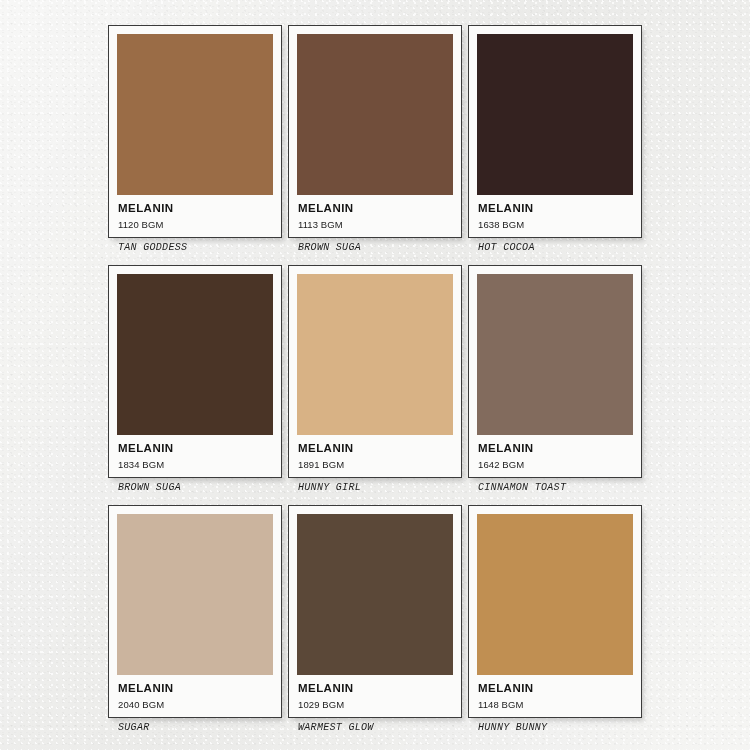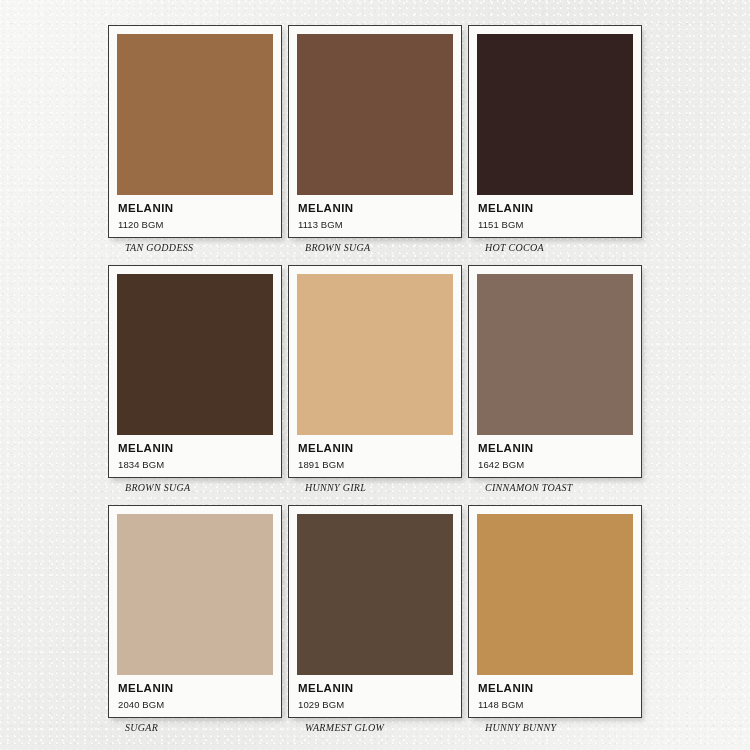--- a/index.html
+++ b/index.html
@@ -90,29 +90,28 @@
     font-weight: normal;
     font-size: 9.5px;
     letter-spacing: 0.1px;
     color: #1c1c1c;
     margin-top: 6px;
     line-height: 1.1;
     white-space: nowrap;
   }
 
   .swatch-name {
-    font-family: Liberation Serif, serif;
+    font-family: Liberation Mono, monospace;
     font-style: italic;
     font-size: 10px;
     letter-spacing: 0.3px;
     color: #1c1c1c;
     margin-top: 11px;
     line-height: 1.1;
     white-space: nowrap;
-    margin-left: 7px;
   }
 </style>
 </head>
 <body style="background-color: rgb(239, 239, 237);">
 
 <div id="paper-texture"></div>
 
 <div id="palette-grid">
 
   <div class="swatch-card" style="background-color: rgb(251, 251, 250); border-color: rgb(59, 59, 59);">
@@ -130,21 +129,21 @@
       <div class="swatch-brand">MELANIN</div>
       <div class="swatch-code">1113 BGM</div>
       <div class="swatch-name">BROWN SUGA</div>
     </div>
   </div>
 
   <div class="swatch-card" style="background-color: rgb(251, 251, 250); border-color: rgb(59, 59, 59);">
     <div class="swatch-color" style="background-color: rgb(52, 34, 32);"></div>
     <div class="swatch-meta">
       <div class="swatch-brand">MELANIN</div>
-      <div class="swatch-code">1151 BGM</div>
+      <div class="swatch-code">1638 BGM</div>
       <div class="swatch-name">HOT COCOA</div>
     </div>
   </div>
 
   <div class="swatch-card" style="background-color: rgb(251, 251, 250); border-color: rgb(59, 59, 59);">
     <div class="swatch-color" style="background-color: rgb(74, 52, 38);"></div>
     <div class="swatch-meta">
       <div class="swatch-brand">MELANIN</div>
       <div class="swatch-code">1834 BGM</div>
       <div class="swatch-name">BROWN SUGA</div>

